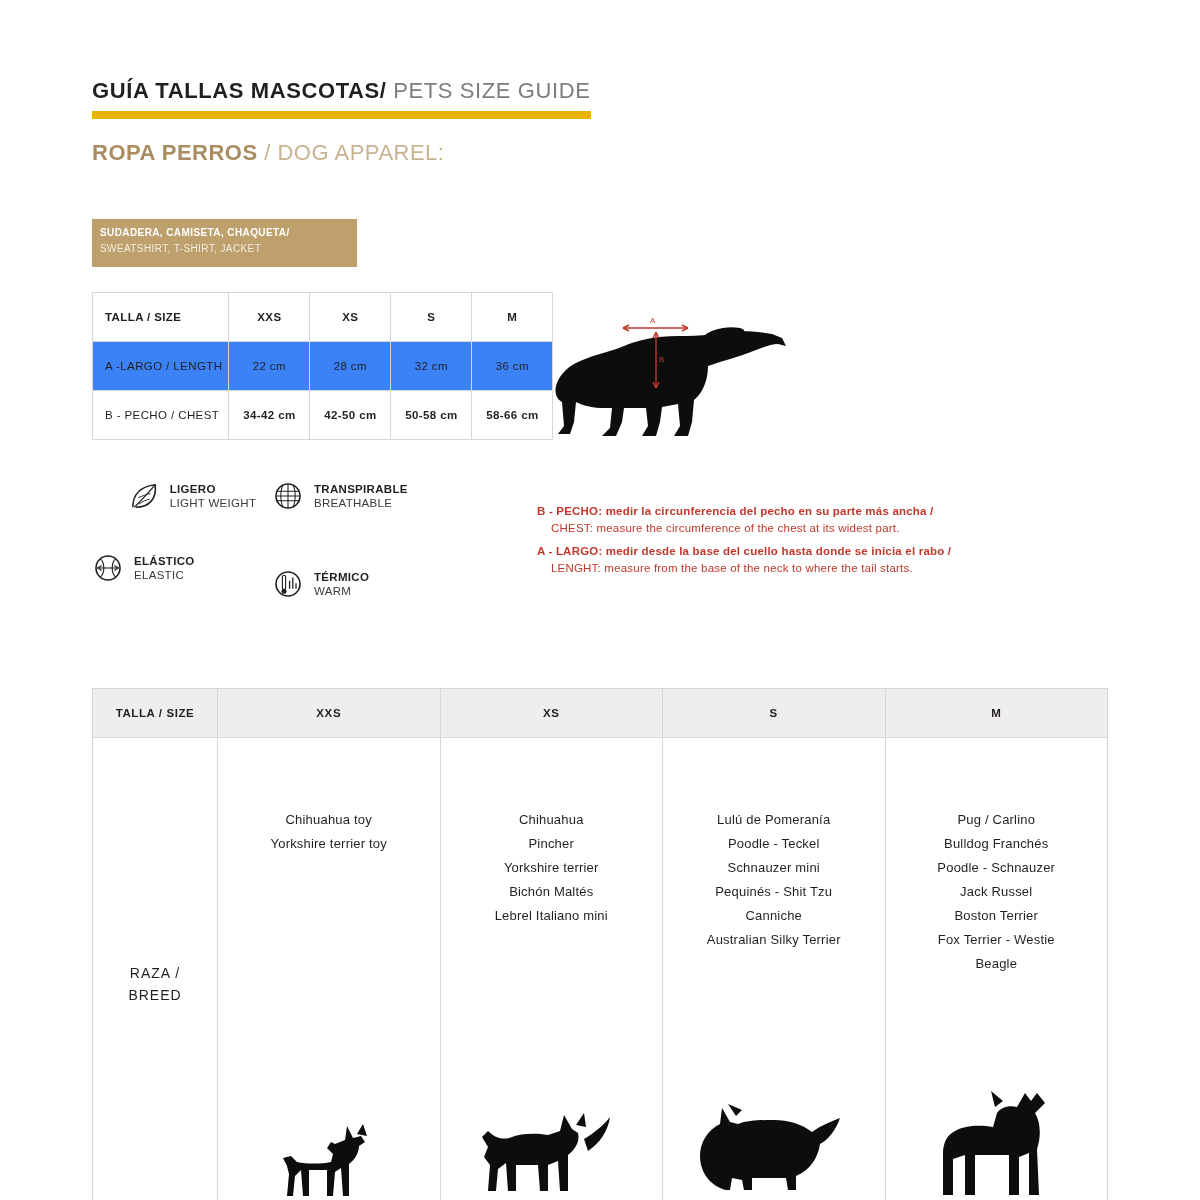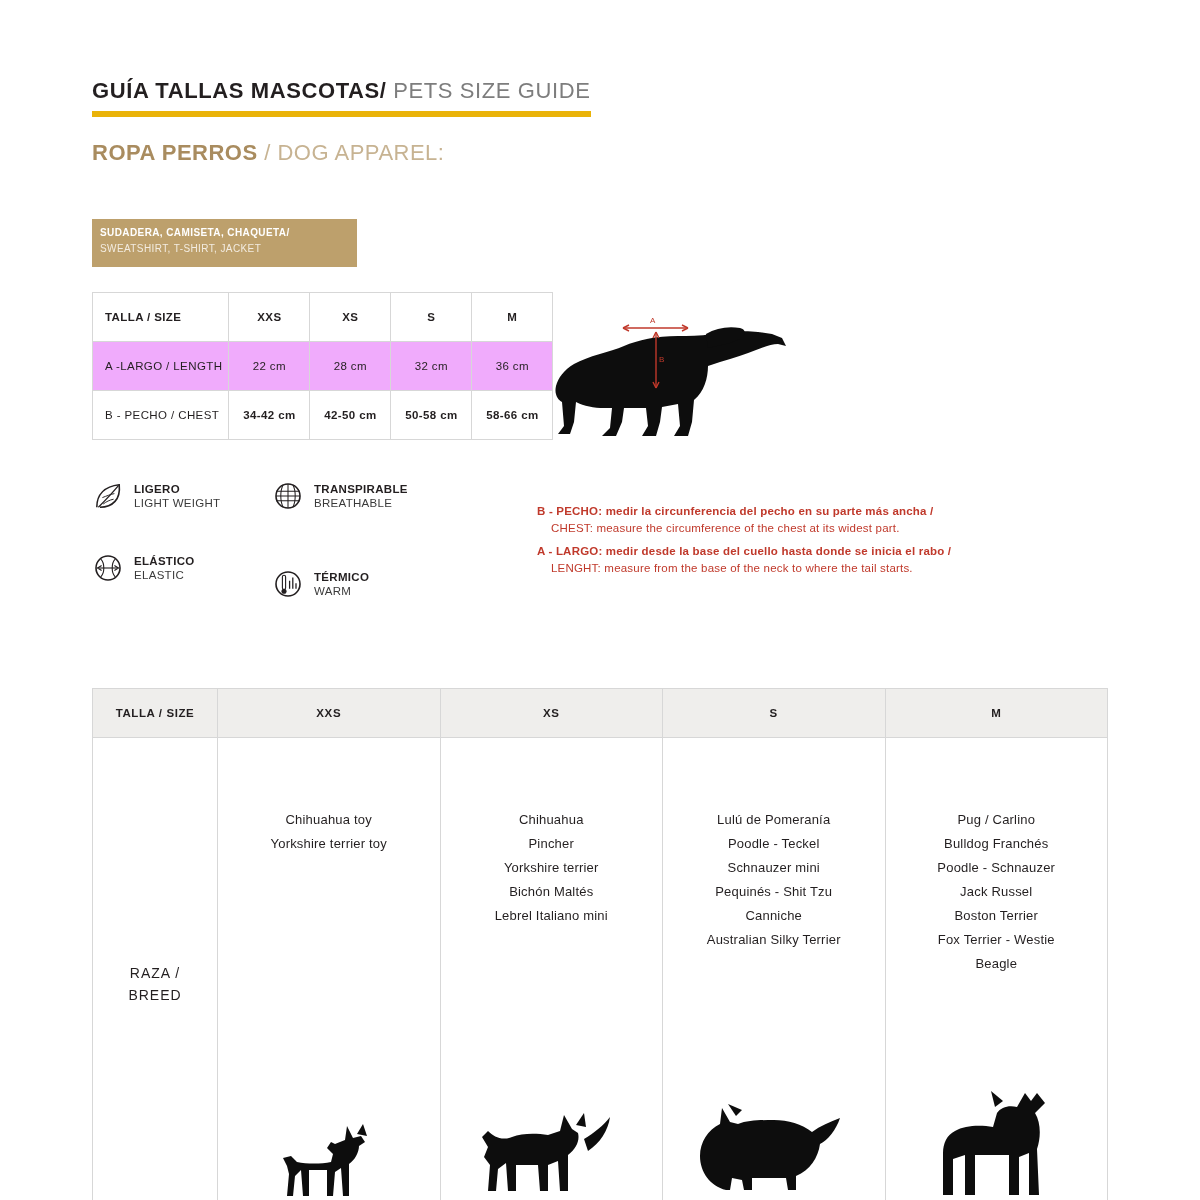--- a/index.html
+++ b/index.html
@@ -30,21 +30,21 @@
     top: 78px;
     width: 900px;
   }
   .main-title {
     font-size: 22px;
     letter-spacing: 0.6px;
     font-weight: 700;
     color: #231f20;
     display: inline-block;
     padding-bottom: 7px;
-    border-bottom: 6px solid #eab308;
+    border-bottom: 8px solid #eab308;
   }
   .main-title .grey {
     color: #7d7d7d;
     font-weight: 400;
   }
 
   .subtitle {
     position: absolute;
     left: 92px;
     top: 140px;
@@ -92,21 +92,21 @@
     vertical-align: middle;
     padding: 0 6px;
     white-space: nowrap;
   }
   .size-table td.lbl {
     text-align: left;
     padding-left: 12px;
     width: 112px;
   }
   .size-table td.col { width: 68px; }
-  .size-table tr.shade td { background: #f0abfc; }
+  .size-table tr.shade td { background: #3b82f6; }
   .size-table tr.head td { background: #ffffff; font-weight: 700; }
   .size-table .bold { font-weight: 700; }
 
   
   .features {
     position: absolute;
     left: 92px;
     top: 480px;
     width: 400px;
   }
@@ -117,21 +117,21 @@
     align-items: center;
   }
   .feature .ftxt {
     margin-left: 10px;
     font-size: 11.5px;
     line-height: 14px;
     letter-spacing: 0.3px;
   }
   .feature .ftxt b { display: block; font-weight: 700; }
   .feature .ftxt span { display: block; color: #3a3a3a; }
-  .f1 { left: 0;   top: 0; }
+  .f1 { left: 0;   top: 0; justify-content: center; }
   .f2 { left: 180px; top: 0; }
   .f3 { left: 0;   top: 72px; }
   .f4 { left: 180px; top: 88px; }
 
   .ficon { width: 32px; height: 32px; flex: 0 0 32px; }
 
   
   .dog-diagram {
     position: absolute;
     left: 528px;

